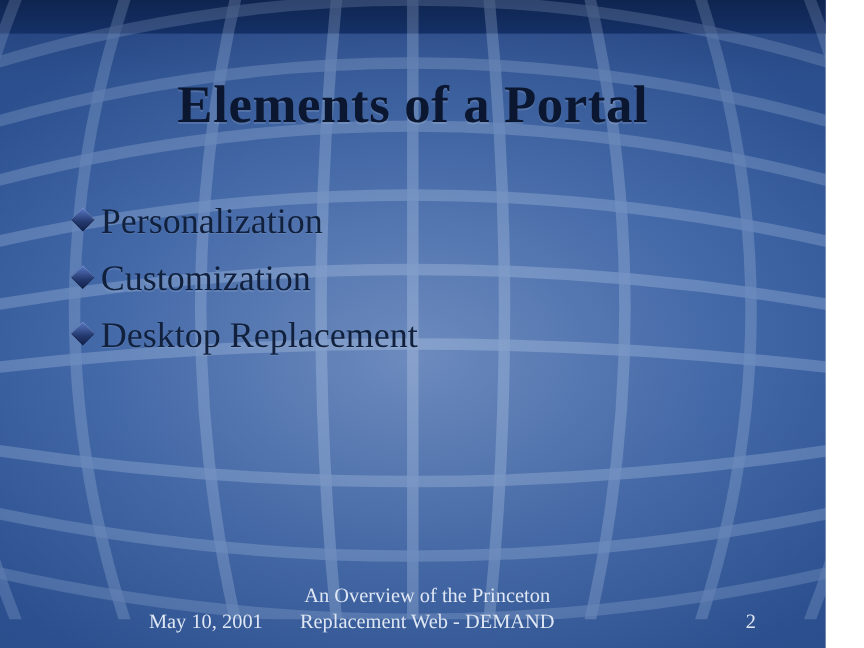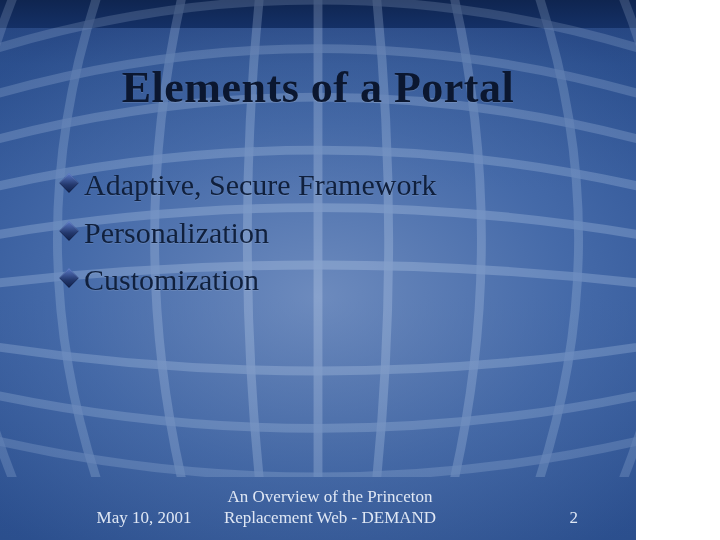--- a/index.html
+++ b/index.html
@@ -5,21 +5,21 @@
   html, body {
     margin: 0;
     padding: 0;
     width: 720px;
     height: 540px;
     overflow: hidden;
     font-family: "Times New Roman", Times, serif;
   }
   .slide {
     position: relative;
-    width: 636px;
+    width: 688px;
     height: 540px;
     background:
       radial-gradient(1000px 700px at 50% 55%,
         rgba(190,210,245,0.45) 0%,
         rgba(120,155,215,0.35) 25%,
         rgba(60,95,165,0.25) 45%,
         rgba(30,55,110,0.08) 65%,
         rgba(20,40,90,0) 90%),
       linear-gradient(#1f3b72 0%, #264a86 12%, #2a5090 35%, #2a5090 55%, #264a86 100%);
     color: #0b1833;
@@ -81,21 +81,21 @@
     position: absolute;
     left: 58px;
     right: 58px;
     bottom: 12px;
     display: flex;
     align-items: flex-end;
     color: #dfe7f4;
     font-size: 17px;
     line-height: 1.2;
   }
-  .footer-left { flex: 1; text-align: center; margin-left: 24px; }
+  .footer-left { flex: 1; text-align: right; margin-left: 24px; }
   .footer-center { flex: 2; text-align: center; }
   .footer-right { flex: 1; text-align: right; }
 </style>
 </head>
 <body>
 
 <div class="slide">
   <div class="topband"></div>
 
   <svg class="grid-overlay" viewBox="0 0 720 540" preserveAspectRatio="none">
@@ -119,29 +119,29 @@
       <path d="M590 -60 Q720 270 590 600" opacity="0.66"></path>
       <path d="M680 -60 Q840 270 680 600" opacity="0.6"></path>
     </g>
   </svg>
 
   <div class="title">Elements of a Portal</div>
 
   <div class="bullets">
     <div class="bullet-row">
       <div class="diamond"></div>
-      <div class="bullet-text">Adaptive, Secure Framework</div>
-    </div>
-    <div class="bullet-row">
-      <div class="diamond"></div>
       <div class="bullet-text">Personalization</div>
     </div>
     <div class="bullet-row">
       <div class="diamond"></div>
       <div class="bullet-text">Customization</div>
+    </div>
+    <div class="bullet-row">
+      <div class="diamond"></div>
+      <div class="bullet-text">Desktop Replacement</div>
     </div>
   </div>
 
   <div class="footer">
     <div class="footer-left">May 10, 2001</div>
     <div class="footer-center">An Overview of the Princeton Replacement Web - DEMAND</div>
     <div class="footer-right">2</div>
   </div>
 </div>
 

